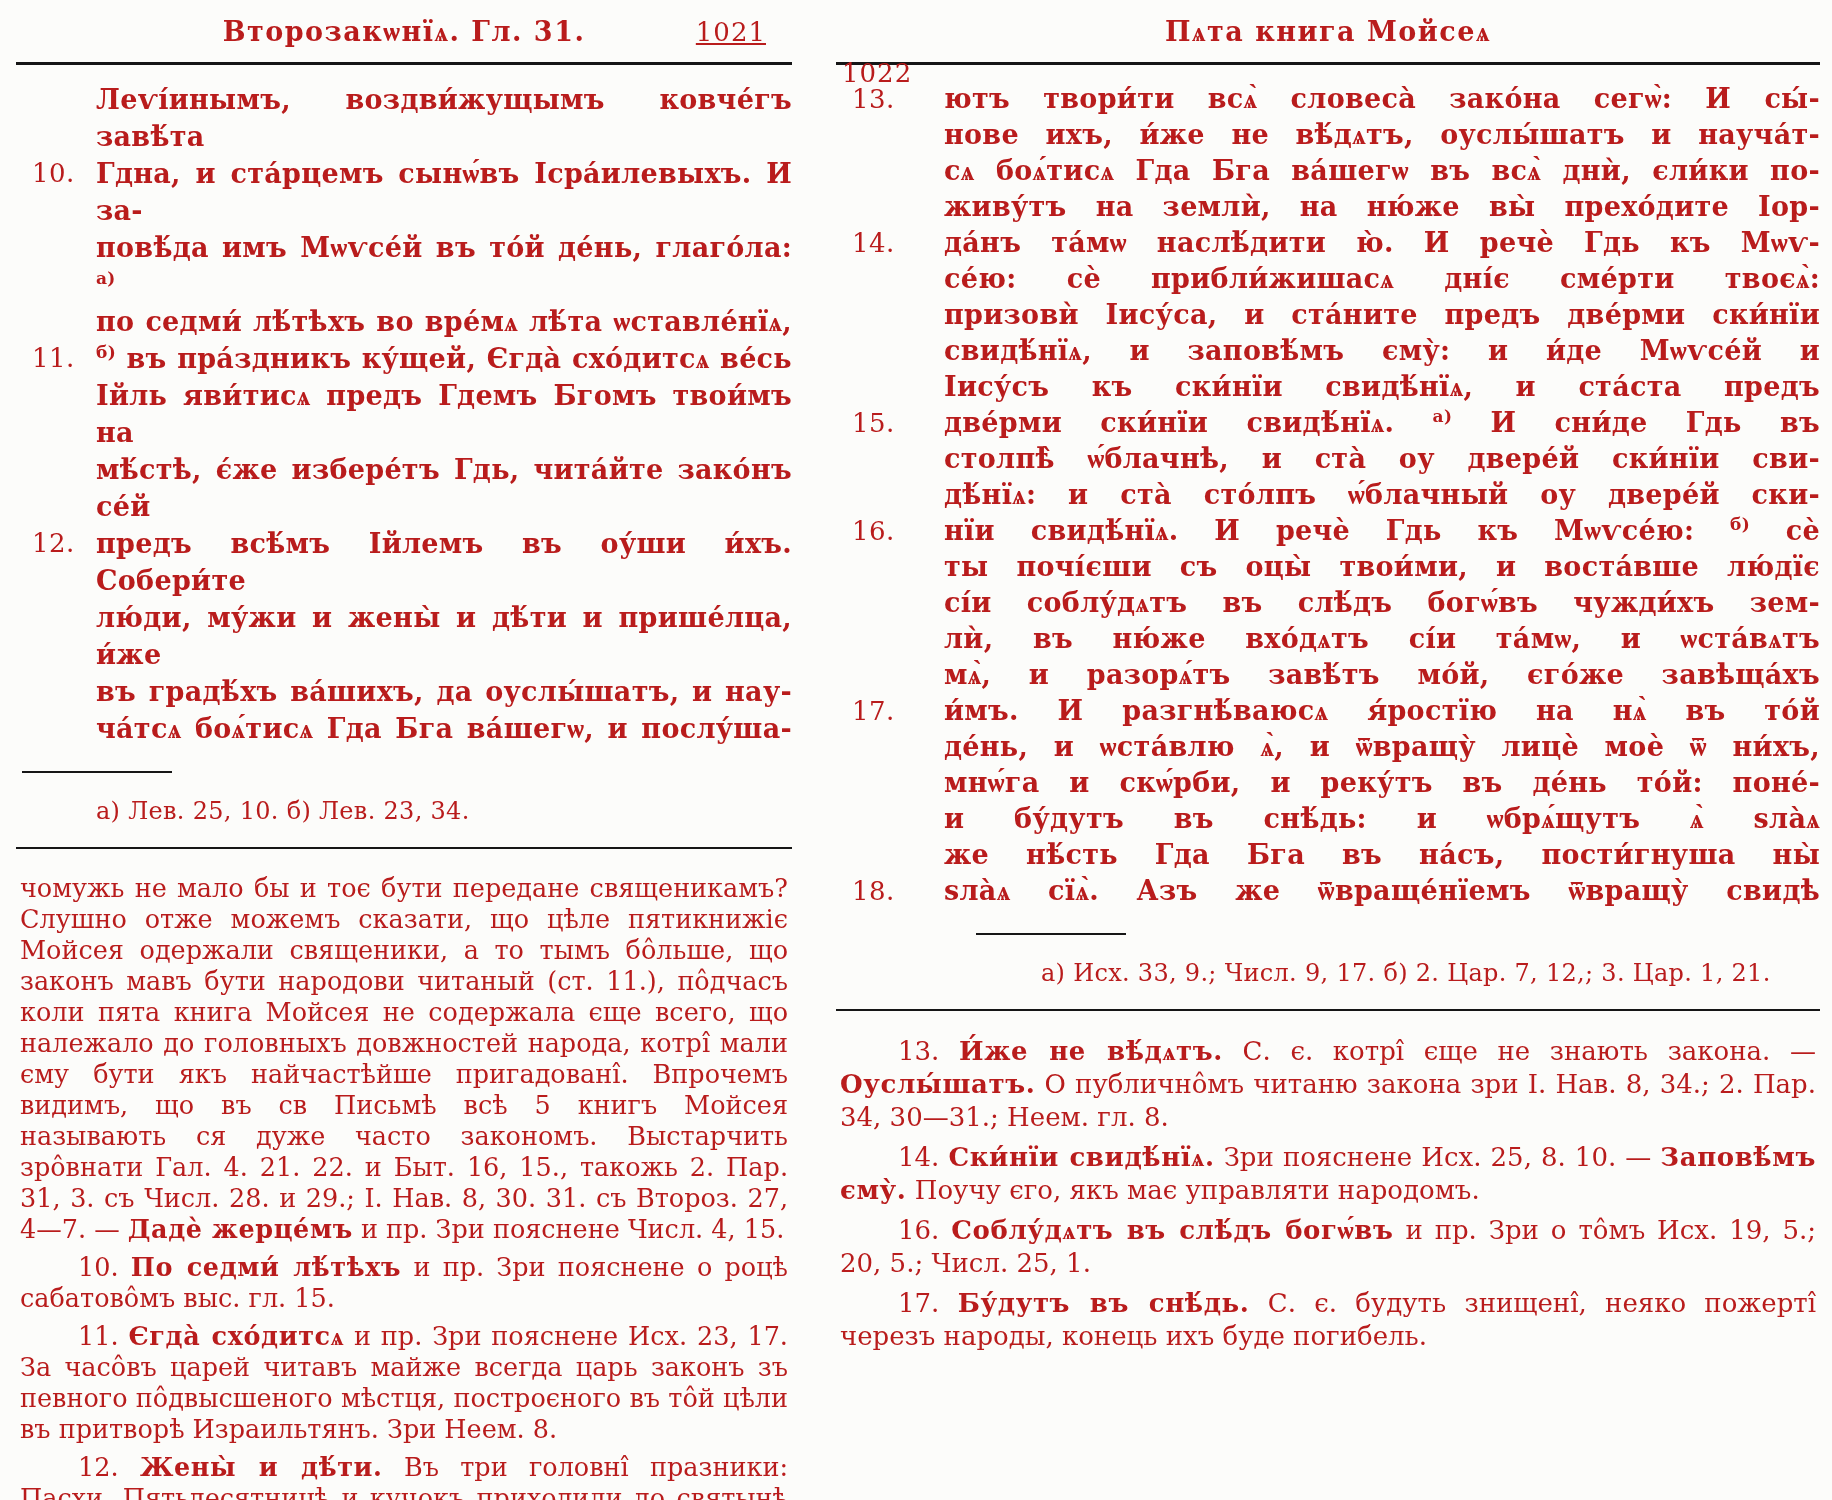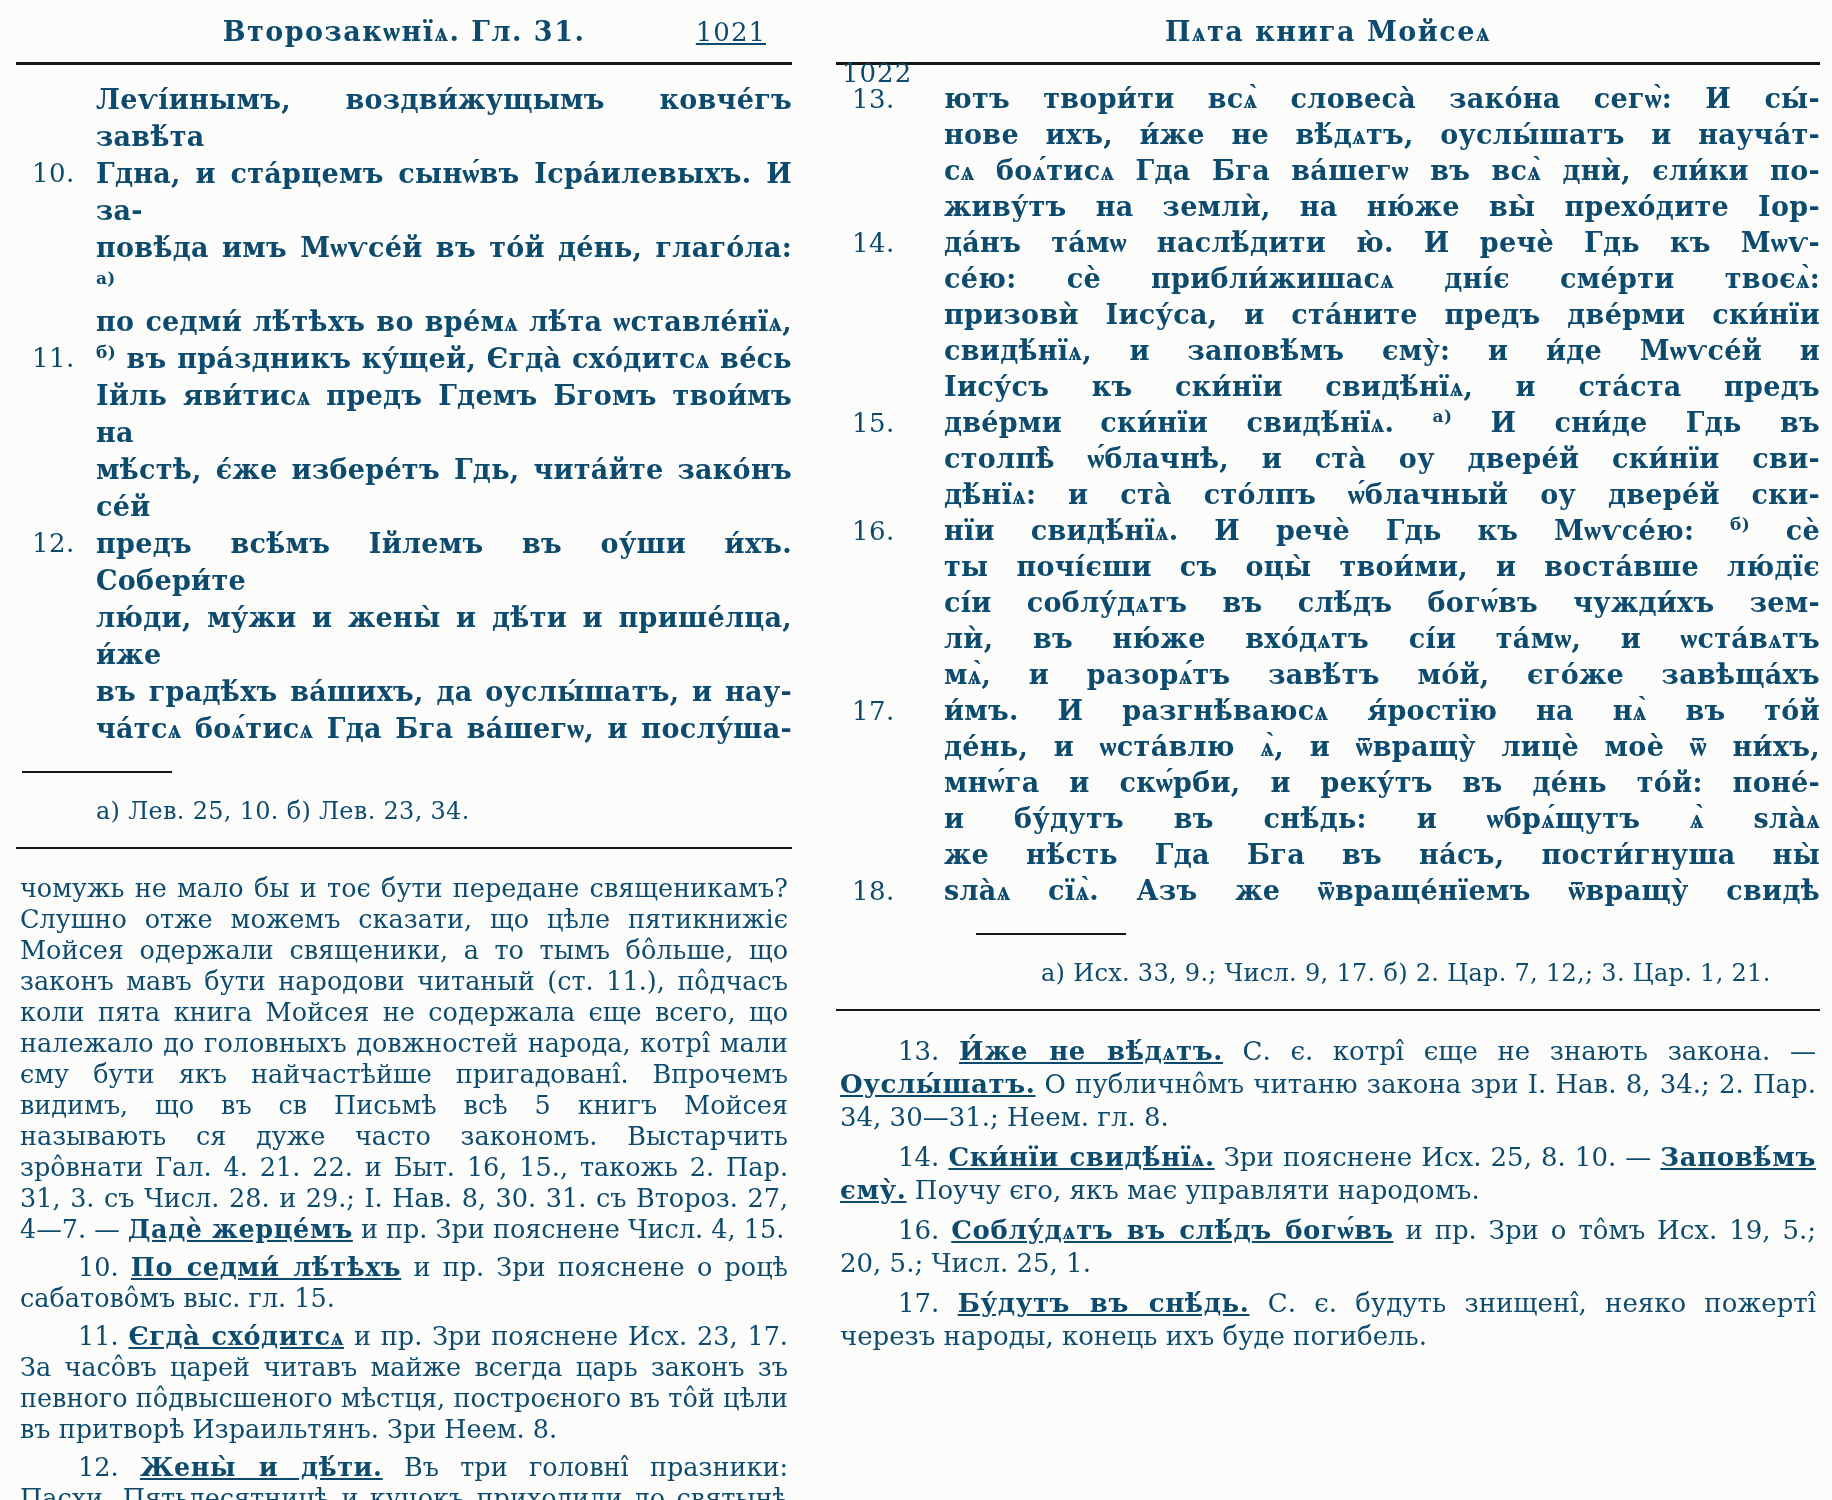--- a/index.html
+++ b/index.html
@@ -1,18 +1,18 @@
 <!DOCTYPE html>
 <html><head>
 <meta charset="utf-8">
 <title>Scan</title>
 <style>
   html,body{margin:0;padding:0;background:#f4f2ec;}
   .sheet{
-    position:relative;width:1832px;height:1500px;background:#fcfcfa;color:#0c4a6e;
+    position:relative;width:1832px;height:1500px;background:#fcfcfa;color:#b91c1c;
     font-family:"DejaVu Serif","Liberation Serif",serif;overflow:hidden;
   }
   .page{position:absolute;top:0;}
   #page-left{left:16px;width:776px;}
   #page-right{left:836px;width:984px;}
 
   .pagehead{position:relative;height:42px;margin-top:16px;}
   .run-title{
     display:block;text-align:center;font-weight:bold;font-size:27px;
     letter-spacing:1.5px;
@@ -34,21 +34,21 @@
   #page-right .fnrule{margin-left:140px;}
   .footnote{font-size:24px;margin-top:24px;padding-left:80px;letter-spacing:.3px;}
   #page-right .footnote{padding-left:205px;}
   .secrule{height:2px;background:#161616;margin-top:22px;}
 
   .commentary{margin-top:24px;font-size:25.5px;line-height:31px;}
   #page-right .commentary{font-size:26px;line-height:33px;}
   .para{margin:4px;text-align:justify;}
   .para + .para{margin-top:7px;}
   .para.indent{text-indent:58px;}
-  .cs{font-weight:bold;letter-spacing:.6px;text-decoration:underline;}
+  .cs{font-weight:bold;letter-spacing:.6px;}
 </style>
 </head>
 <body>
 
 <div class="sheet">
 
   <div class="page" id="page-left">
     <div class="pagehead">
       <span class="run-title">Второзакѡнїѧ. Гл. 31.</span>
       <span class="pagenum">1021</span>

